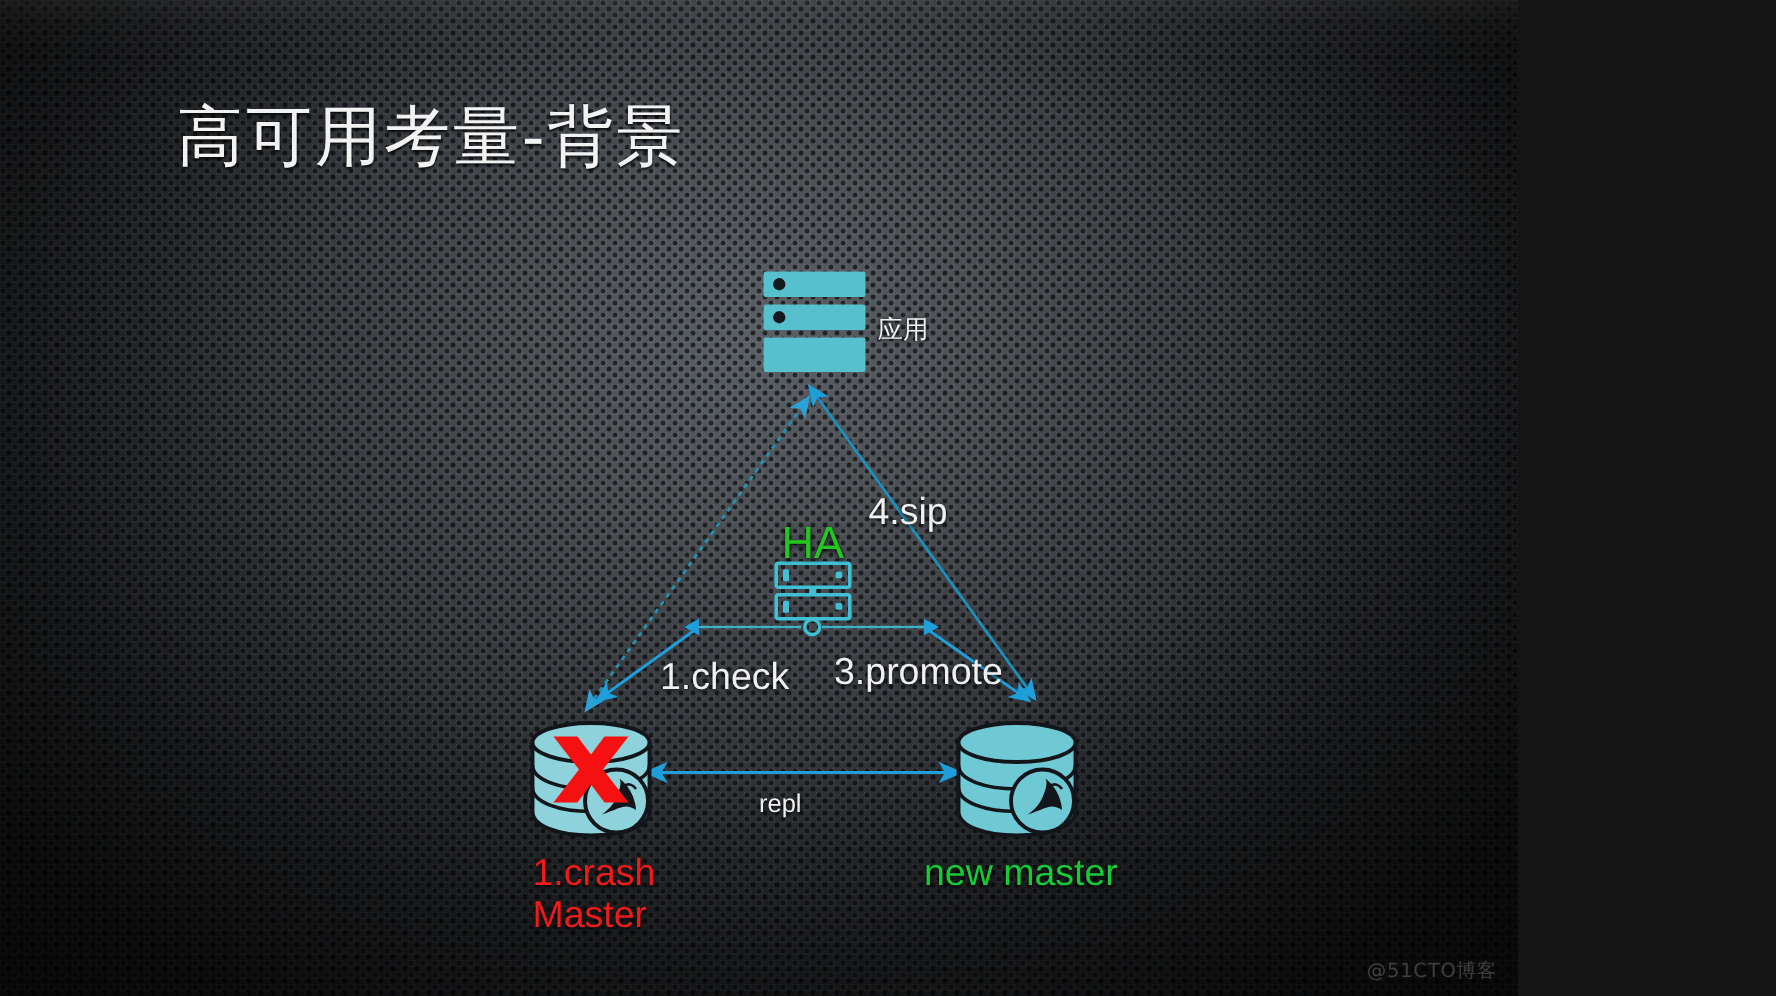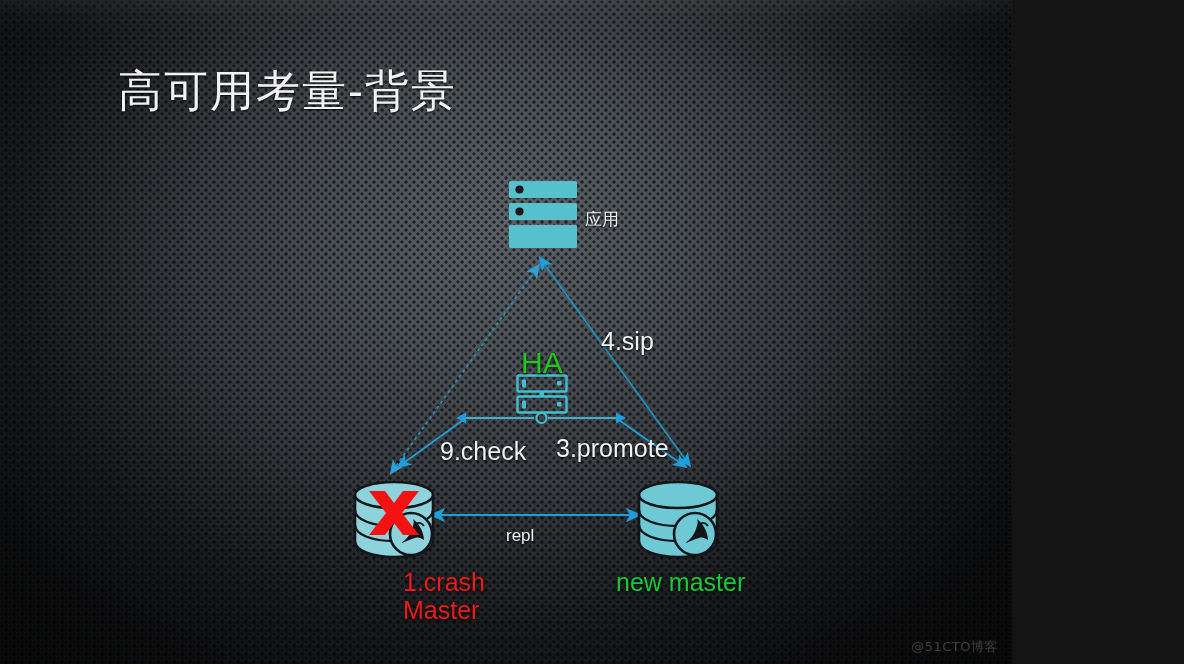--- a/index.html
+++ b/index.html
@@ -80,25 +80,25 @@
   
   .lbl {
     position: absolute;
     white-space: nowrap;
     text-shadow: 0 1px 3px rgba(0,0,0,0.9);
     font-family: "Liberation Sans", "DejaVu Sans", sans-serif;
   }
   .lbl-app      { left: 585px; top: 208px; font-size: 17px; color: #f0f0f0;
                   font-family: "DejaVu Sans", "Liberation Sans", sans-serif; }
   .lbl-ha       { left: 521px; top: 346px; font-size: 30px; color: #22c81f; font-weight: 400; }
-  .lbl-sip      { left: 601px; top: 327px; font-size: 25px; color: #f0f0f0; }
+  .lbl-sip      { left: 579px; top: 327px; font-size: 25px; color: #f0f0f0; }
   .lbl-check    { left: 440px; top: 437px; font-size: 25px; color: #f0f0f0; }
   .lbl-promote  { left: 556px; top: 434px; font-size: 25px; color: #f0f0f0; }
   .lbl-repl     { left: 506px; top: 526px; font-size: 17px; color: #f0f0f0; }
-  .lbl-crash    { left: 355px; top: 568px; font-size: 25px; color: #ee1b1b; line-height: 28px; margin-left: 48px; }
+  .lbl-crash    { left: 355px; top: 568px; font-size: 25px; color: #ee1b1b; line-height: 28px; }
   .lbl-newm     { left: 616px; top: 568px; font-size: 25px; color: #17ca37; text-align: right; }
 
   
   #watermark {
     position: absolute;
     right: 14px;
     bottom: 8px;
     font-size: 13px;
     color: rgba(150,150,150,0.38);
     font-family: "DejaVu Sans", "Liberation Sans", sans-serif;
@@ -215,21 +215,21 @@
       <path d="M685,543 C690,540 694,535 696,529 C698,524 698,521 697,519
                C701,522 704,526 706,531 C707,534 708,537 708,540
                C705,538 702,537 699,538 C695,539 689,542 685,543 Z" fill="#12161a"></path>
       <path d="M700,524 C703,522 706,523 708,526" fill="none" stroke="#12161a" stroke-width="1.8"></path>
     </g>
   </svg>
 
   <div class="lbl lbl-app">应用</div>
   <div class="lbl lbl-ha">HA</div>
   <div class="lbl lbl-sip">4.sip</div>
-  <div class="lbl lbl-check">9.check</div>
+  <div class="lbl lbl-check">1.check</div>
   <div class="lbl lbl-promote">3.promote</div>
   <div class="lbl lbl-repl">repl</div>
 
   <div class="lbl lbl-crash">
     <div>1.crash</div>
     <div>Master</div>
   </div>
 
   <div class="lbl lbl-newm">new master</div>
 

